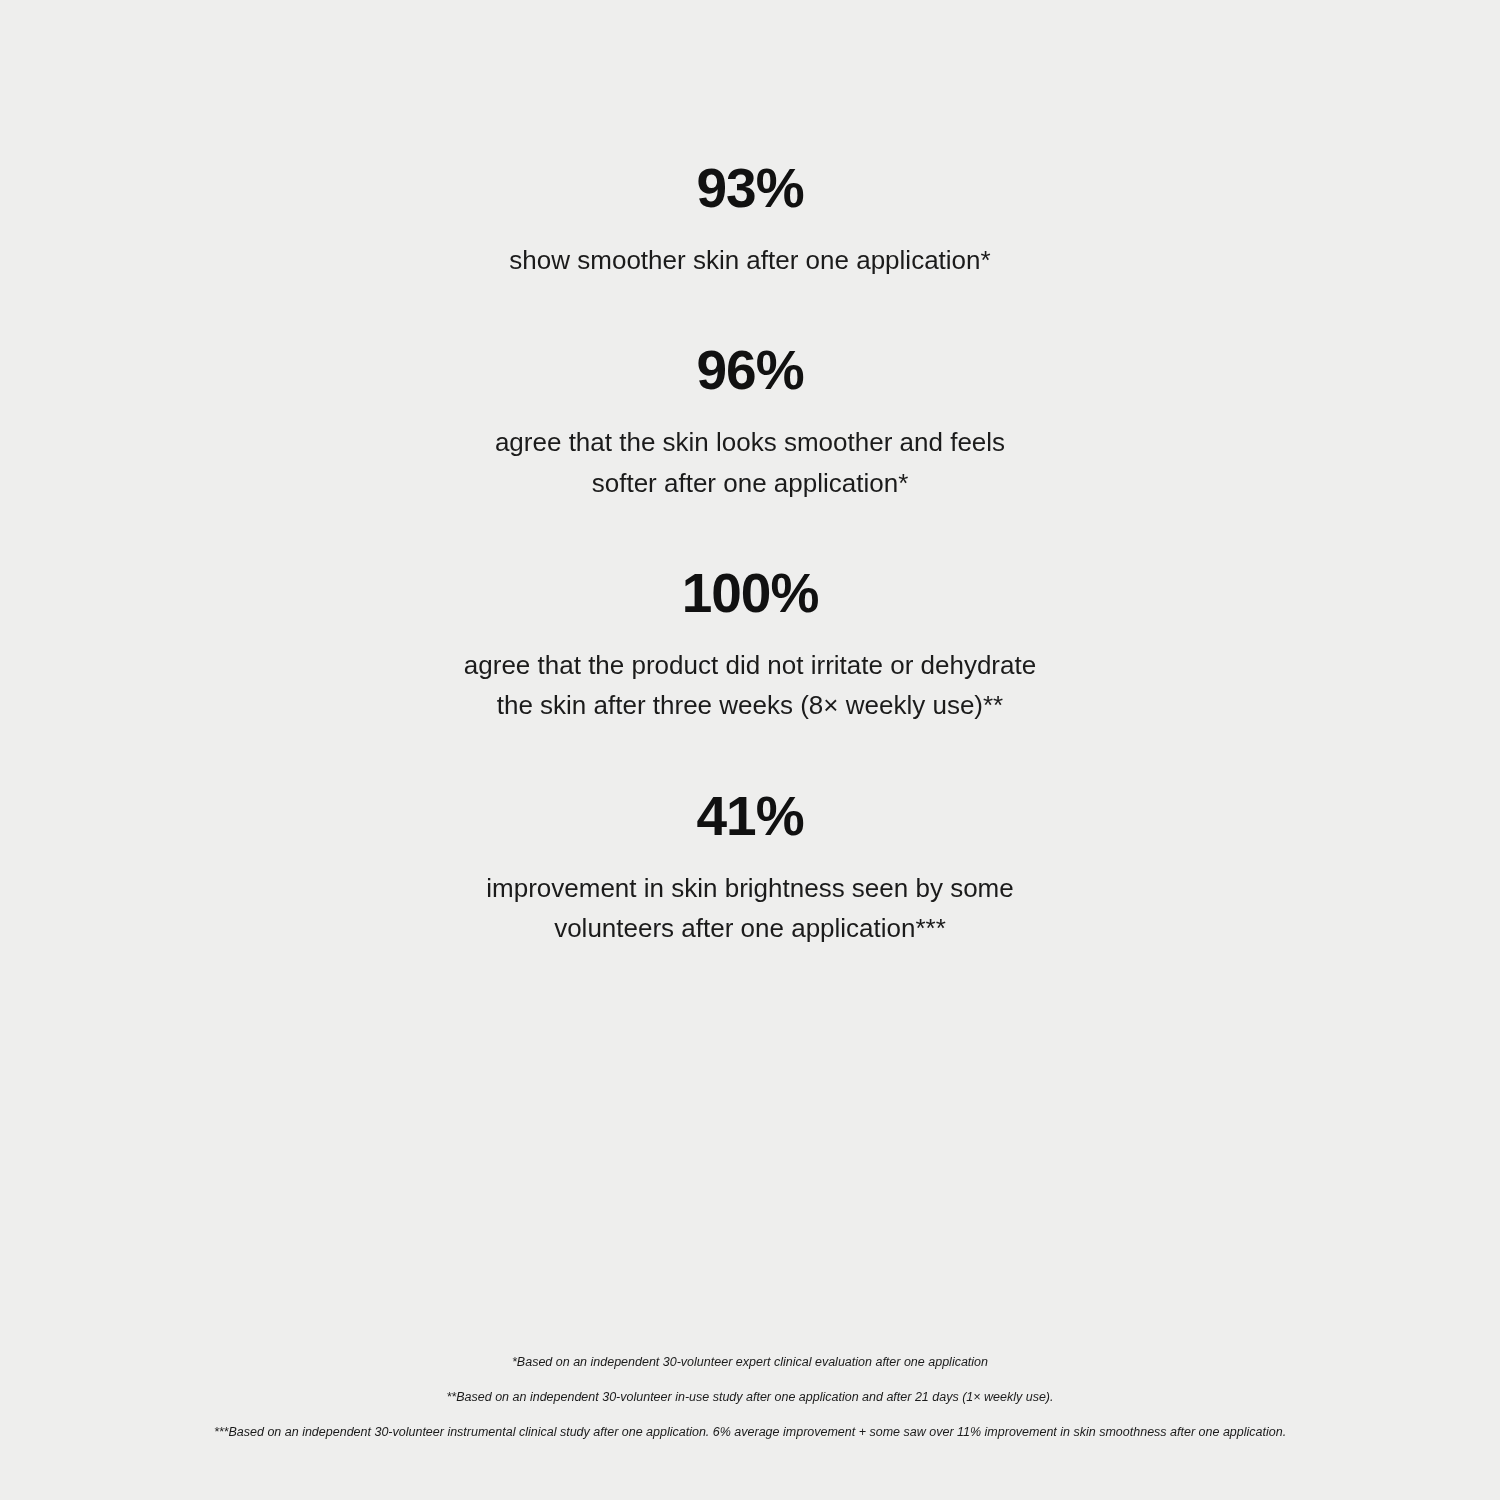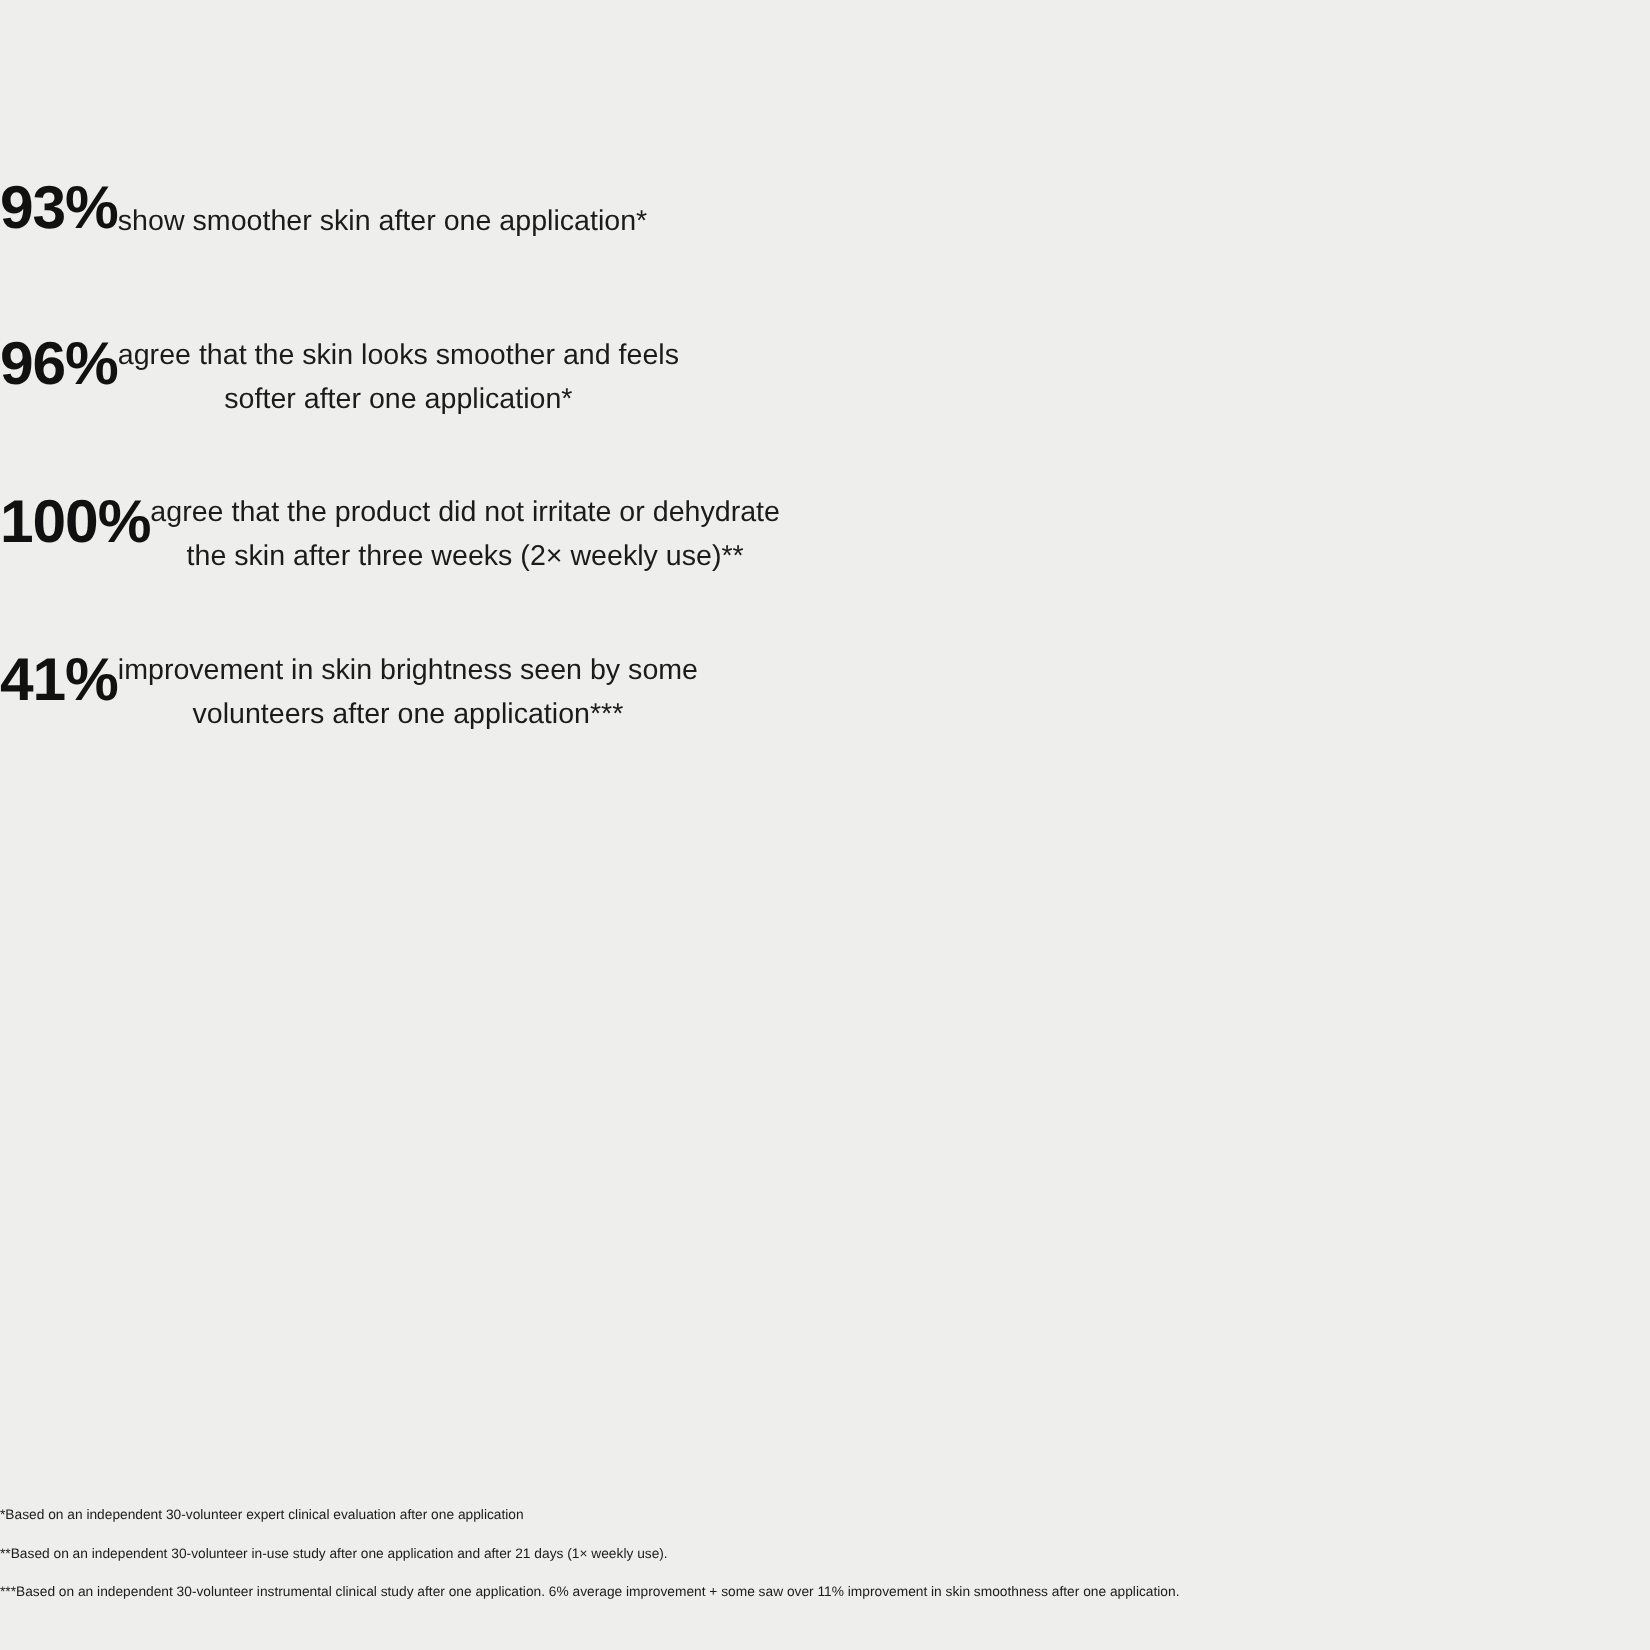--- a/index.html
+++ b/index.html
@@ -26,21 +26,21 @@
   .stats {
     width: 100%;
     padding-top: 160px;
     display: flex;
     flex-direction: column;
     align-items: center;
   }
   .stat {
     width: 100%;
     display: flex;
-    flex-direction: row;
+    flex-direction: column;
     align-items: center;
     margin-bottom: 62px;
   }
   .stat:last-child {
     margin-bottom: 0;
   }
   .stat-value {
     font-size: 55px;
     font-weight: bold;
     letter-spacing: -1px;
@@ -54,24 +54,25 @@
     line-height: 1.56;
     text-align: center;
     max-width: 900px;
     color: #1b1b1b;
     white-space: pre-line;
   }
   .footnotes {
     position: absolute;
     left: 0;
     right: 0;
-    bottom: 27px;
+    bottom: 42px;
     display: flex;
     flex-direction: column;
-    align-items: flex-start;
+    align-items: center;
+    font-style: italic;
   }
   .footnote {
     font-size: 12.5px;
     line-height: 1.35;
     text-align: center;
     color: #1b1b1b;
     margin-bottom: 18px;
     max-width: 1300px;
   }
   .footnote:last-child {
@@ -92,21 +93,21 @@
 
     <div class="stat">
       <div class="stat-value">96%</div>
       <div class="stat-desc">agree that the skin looks smoother and feels
 softer after one application*</div>
     </div>
 
     <div class="stat">
       <div class="stat-value">100%</div>
       <div class="stat-desc">agree that the product did not irritate or dehydrate
-the skin after three weeks (2× weekly use)**</div>
+the skin after three weeks (8× weekly use)**</div>
     </div>
 
     <div class="stat">
       <div class="stat-value">41%</div>
       <div class="stat-desc">improvement in skin brightness seen by some
 volunteers after one application***</div>
     </div>
 
 
   </div>

